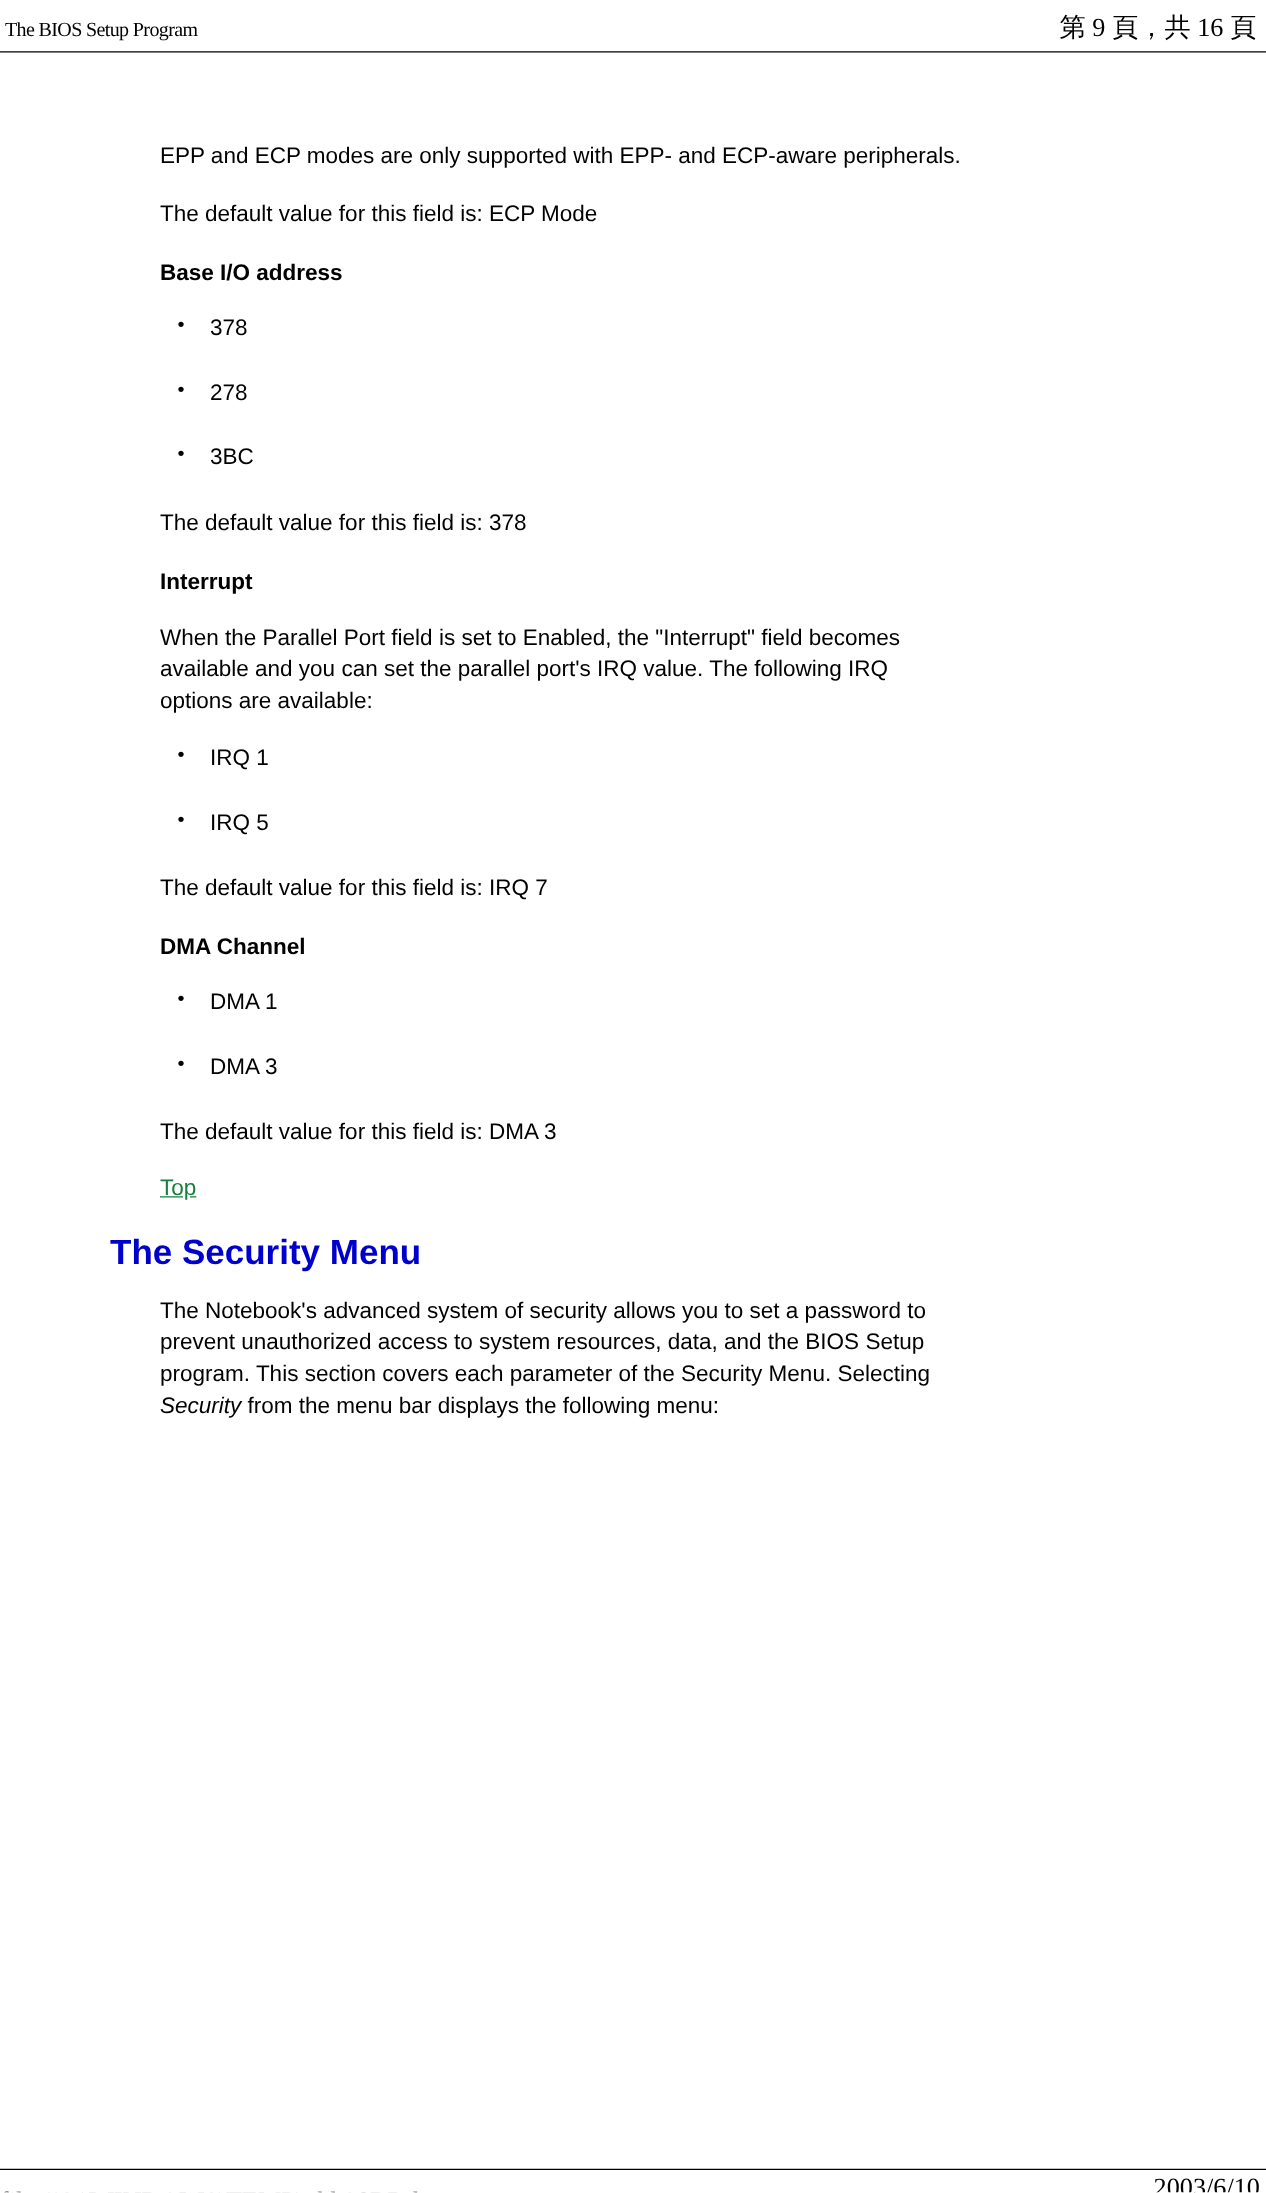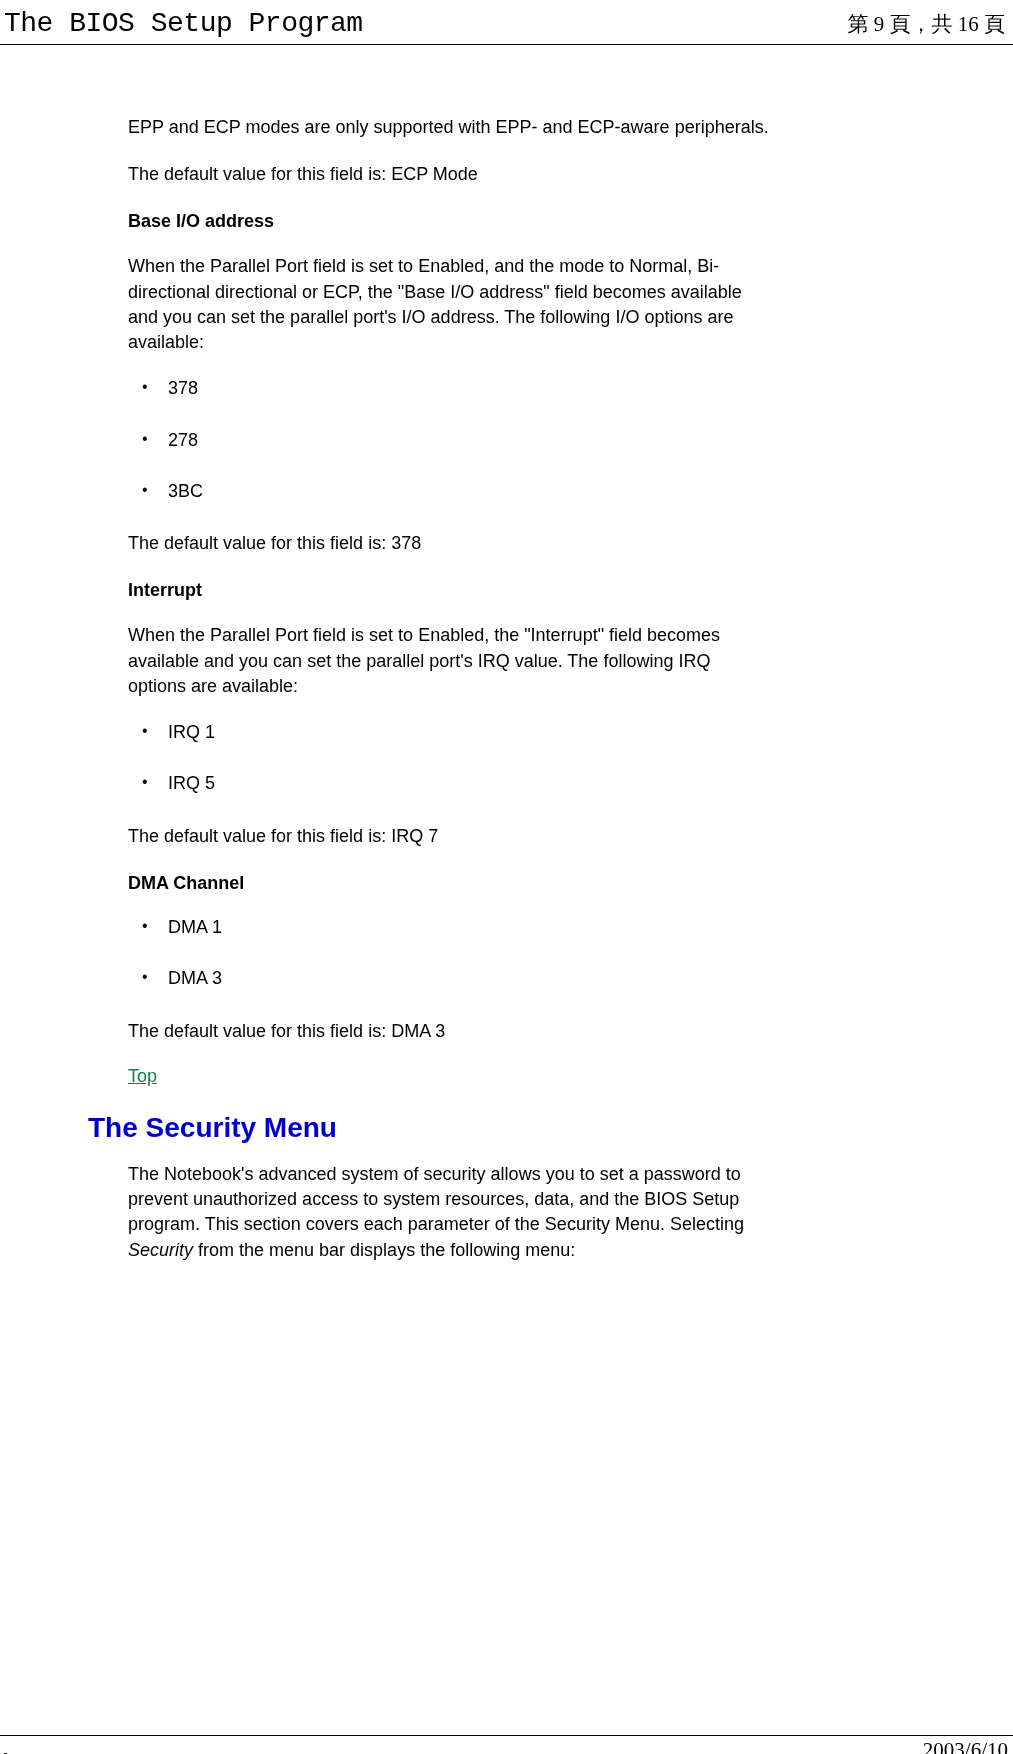--- a/index.html
+++ b/index.html
@@ -16,22 +16,22 @@
       color: #000000;
       position: relative;
     }
     .header {
       display: flex;
       justify-content: space-between;
       align-items: baseline;
       padding: 8px 8px 5px 4px;
     }
     .header-title {
-      font-family: Liberation Mono, monospace;
-      font-size: 28px;
+      font-family: Liberation Serif, serif;
+      font-size: 16px;
       font-weight: normal;
       letter-spacing: -0.5px;
       color: #000;
     }
     .header-page {
       font-family: 'Microsoft JhengHei', 'PMingLiU', serif;
       font-size: 21px;
       color: #000;
     }
     .divider {
@@ -128,21 +128,20 @@
 <hr class="divider">
 
 <div class="content">
 
   <p class="para">EPP and ECP modes are only supported with EPP- and ECP-aware peripherals.</p>
 
   <p class="para">The default value for this field is: ECP Mode</p>
 
   <p class="bold-heading">Base I/O address</p>
 
-  <p class="para">When the Parallel Port field is set to Enabled, and the mode to Normal, Bi-directional directional or ECP, the "Base I/O address" field becomes available and you can set the parallel port's I/O address. The following I/O options are available:</p>
 
   <ul class="options">
     <li>378</li>
     <li>278</li>
     <li>3BC</li>
   </ul>
 
   <p class="para">The default value for this field is: 378</p>
 
   <p class="bold-heading">Interrupt</p>

